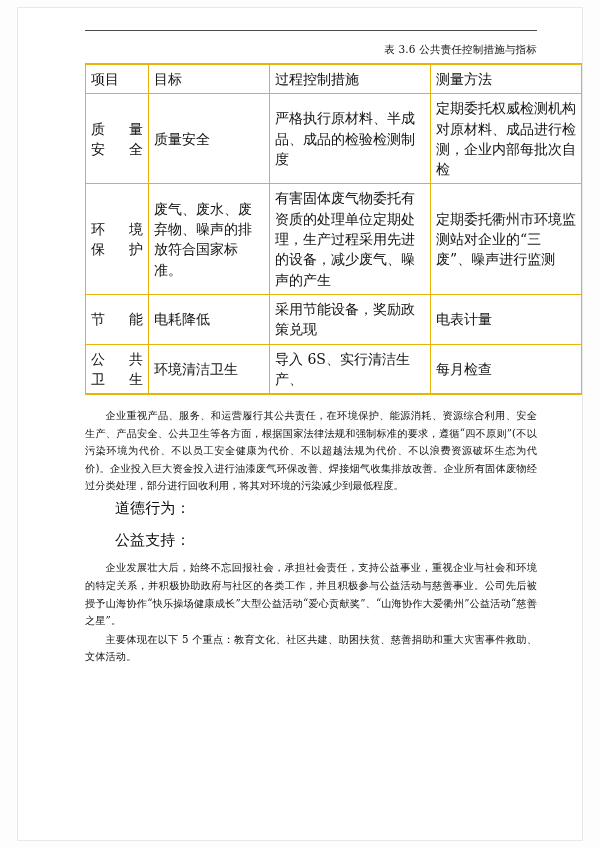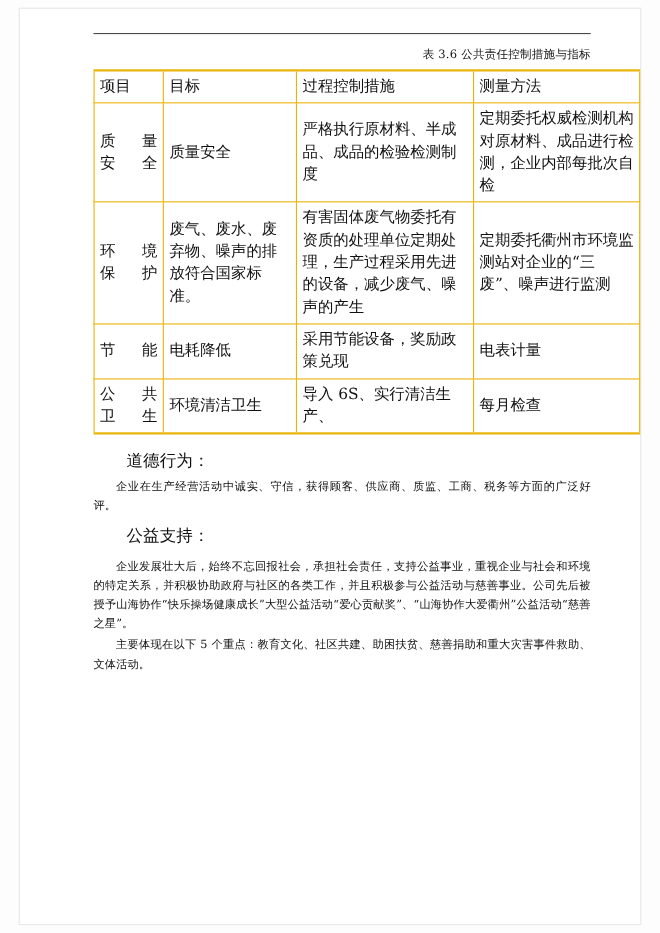--- a/index.html
+++ b/index.html
@@ -153,22 +153,22 @@
         <tr class="last">
           <td class="col-a cell-just">公 共
 卫生</td>
           <td class="col-b">环境清洁卫生</td>
           <td class="col-c">导入 6S、实行清洁生产、</td>
           <td class="col-d">每月检查</td>
         </tr>
       </tbody>
         </table>
 
+      <p class="body">企业重视产品、服务、和运营履行其公共责任，在环境保护、能源消耗、资源综合利用、安全生产、产品安全、公共卫生等各方面，根据国家法律法规和强制标准的要求，遵循“四不原则”(不以污染环境为代价、不以员工安全健康为代价、不以超越法规为代价、不以浪费资源破坏生态为代价)。企业投入巨大资金投入进行油漆废气环保改善、焊接烟气收集排放改善。企业所有固体废物经过分类处理，部分进行回收利用，将其对环境的污染减少到最低程度。</p>
       <p class="sub-head">道德行为：</p>
-      <p class="body">企业在生产经营活动中诚实、守信，获得顾客、供应商、质监、工商、税务等方面的广泛好评。</p>
       <div class="spacer"></div>
       <p class="sub-head">公益支持：</p>
       <div class="spacer"></div>
       <p class="body">企业发展壮大后，始终不忘回报社会，承担社会责任，支持公益事业，重视企业与社会和环境的特定关系，并积极协助政府与社区的各类工作，并且积极参与公益活动与慈善事业。公司先后被授予山海协作“快乐操场健康成长”大型公益活动“爱心贡献奖”、“山海协作大爱衢州”公益活动“慈善之星”。</p>
       <p class="body">主要体现在以下 5 个重点：教育文化、社区共建、助困扶贫、慈善捐助和重大灾害事件救助、文体活动。</p>
 
     </div>
   </div>
 </div>
 

